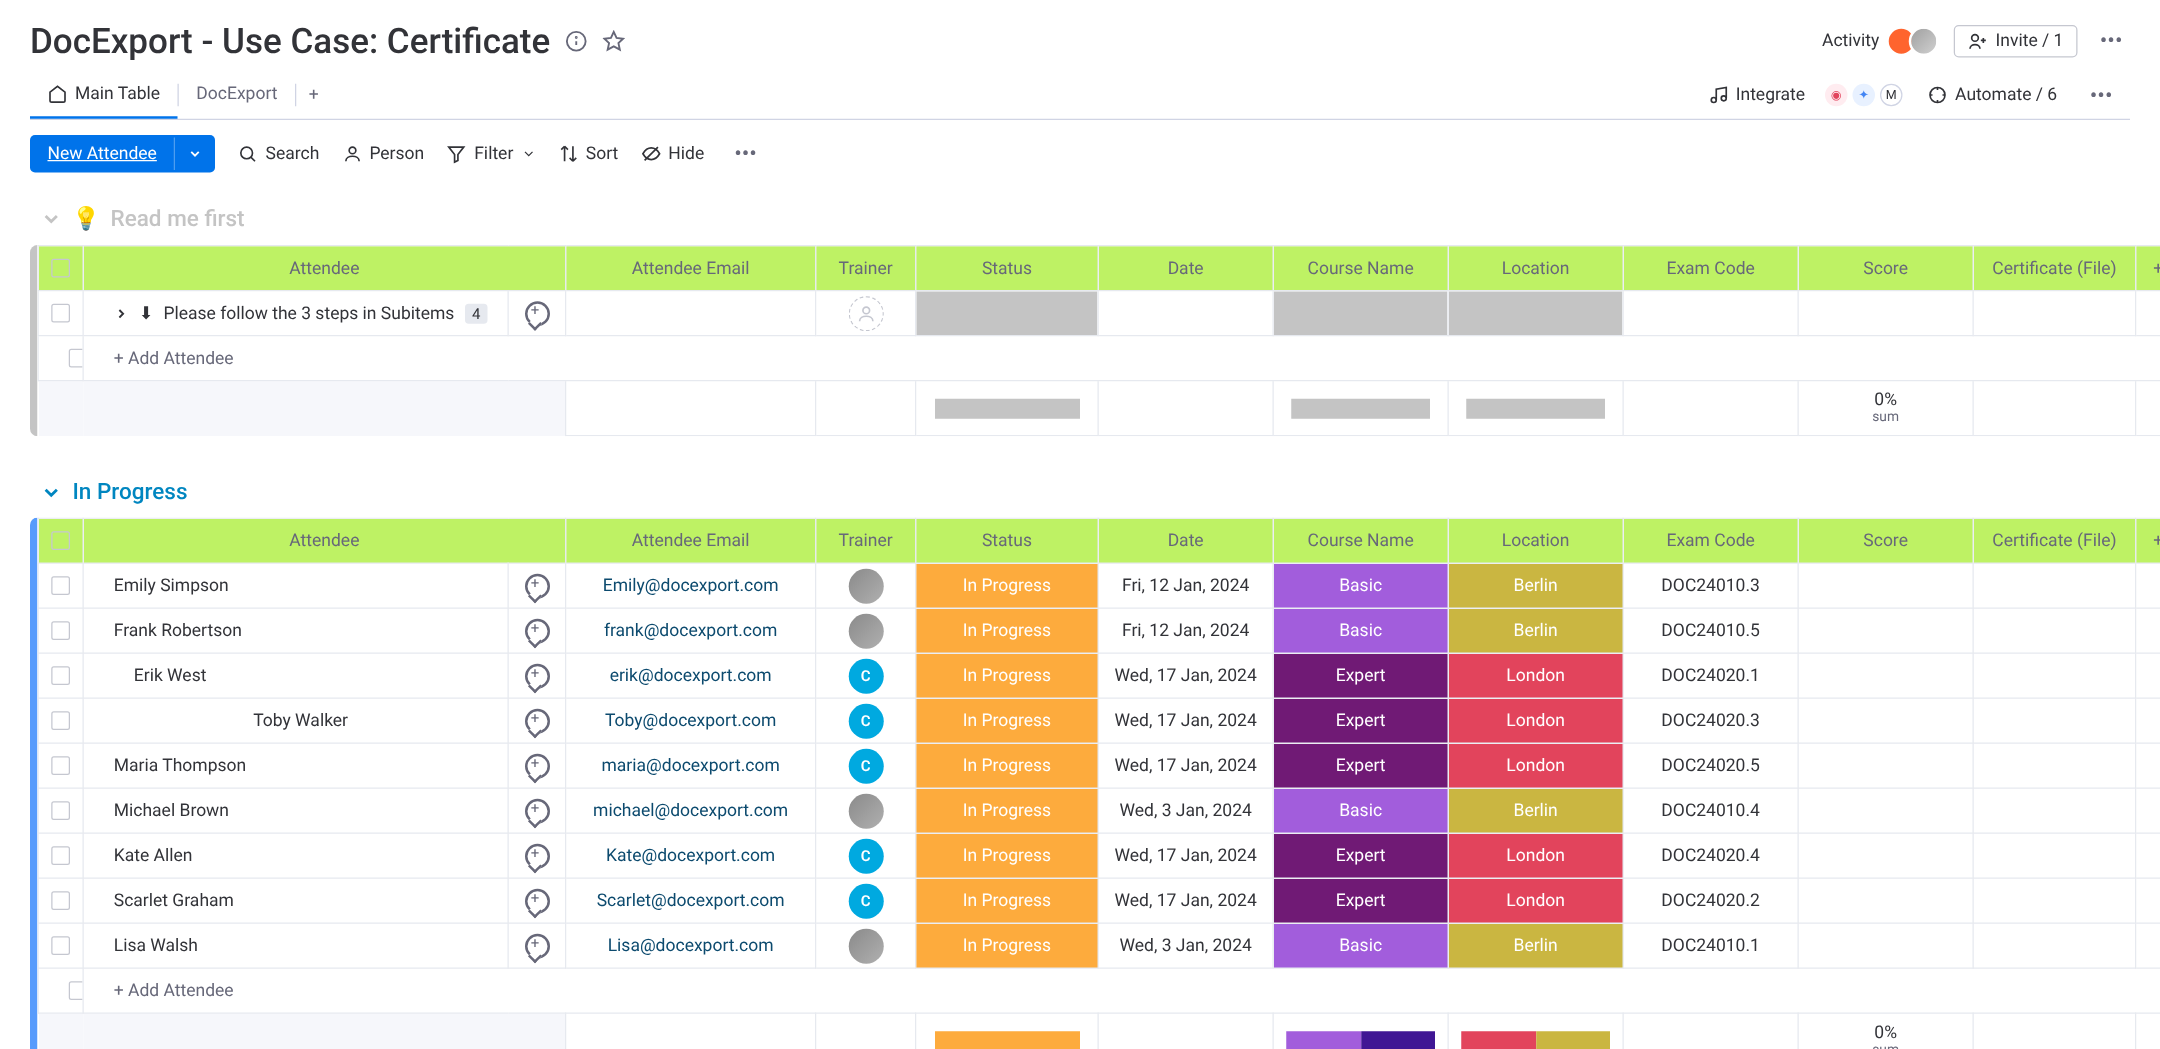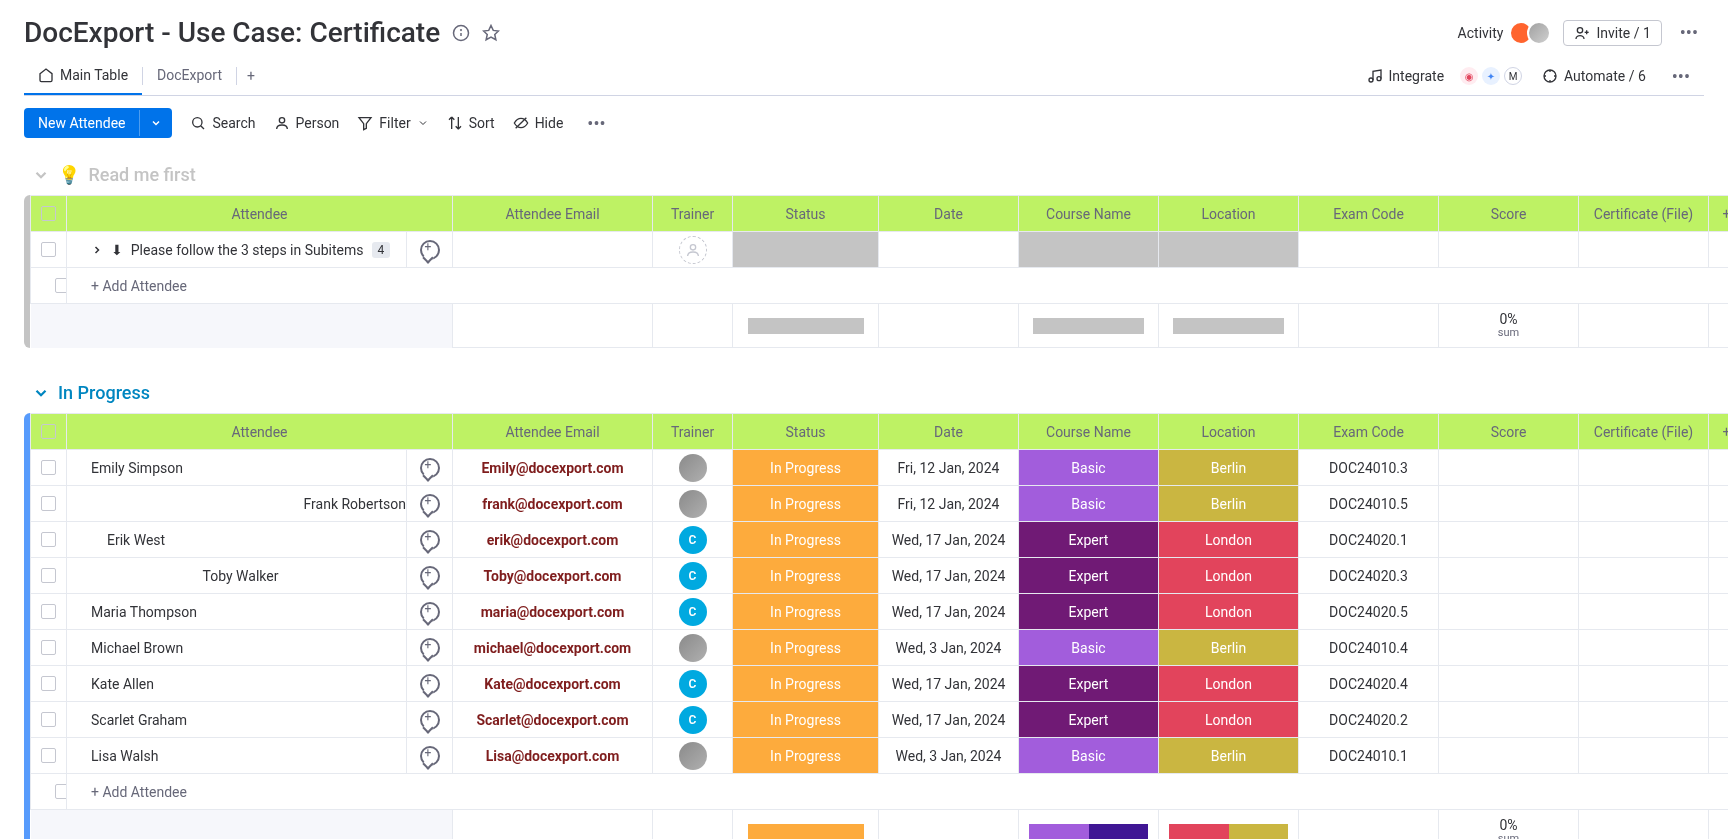--- a/index.html
+++ b/index.html
@@ -25,21 +25,21 @@
 .tabs-right { display: flex; align-items: center; gap: 16px; padding-right: 8px; }
 .pill { display: flex; align-items: center; gap: 6px; cursor: pointer; color: #323338; }
 .automate-pill { display:flex; align-items:center; gap:6px; border-radius: 4px; padding:4px 4px; cursor:pointer;}
 .integ-icons { display: flex; gap: 4px; }
 .mini-icon { width: 18px; height: 18px; border-radius: 50%; display:flex; align-items:center; justify-content:center; font-size:10px; }
 .mi1{background:#ffecf0;color:#e2445c;}
 .mi2{background:#e8f1ff;color:#4285f4;}
 .mi3{background:#fff;border:1px solid #d0d4e4;}
 .toolbar { display: flex; align-items: center; gap: 18px; padding: 12px 24px; }
 .primary-btn { background: #0073ea; color: #fff; border-radius: 4px; display: flex; align-items: center; cursor: pointer; }
-.primary-btn .label { padding: 7px 14px; }
+.primary-btn .label { padding: 7px 14px; text-decoration: underline; }
 .primary-btn .chev { padding: 7px 10px; border-left: 1px solid rgba(255,255,255,0.3); }
 .tool { display:flex; align-items:center; gap:6px; color:#323338; cursor:pointer; }
 .content { padding: 8px 0 24px 24px; }
 .group { margin-bottom: 28px; }
 .group-title { display:flex; align-items:center; gap:8px; padding: 6px 8px; font-size: 18px; font-weight: 500; margin-bottom: 4px; }
 .gt-readme { color: #c4c4c4; }
 .gt-inprog { color: #0086c0; }
 .bulb { color: #fdab3d; }
 .table-wrap { border-left: 6px solid #c4c4c4; border-radius: 6px 0 0 6px; overflow: hidden; }
 .table-wrap.gray { border-left-color: #c4c4c4; }
@@ -55,21 +55,21 @@
 .col-trainer{ width:80px; }
 .col-status{ width:146px; color:#fff; }
 .col-date{ width:140px; }
 .col-course{ width:140px; color:#fff; }
 .col-location{ width:140px; color:#fff; }
 .col-exam{ width:140px; }
 .col-score{ width:140px; }
 .col-cert{ width:130px; }
 .col-add{ width:36px; }
 .check { width:15px; height:15px; border:1px solid #c5c7d0; border-radius:2px; margin:0 auto; cursor:pointer; }
-.email-link { color:#7f1d1d;font-weight:bold; }
+.email-link { color:#0c4a6e; }
 .chat-icon{ width:20px; height:20px; border:2px solid #676879; border-radius:50%; position:relative; margin:0 auto; cursor:pointer; }
 .chat-icon::after{content:"+"; position:absolute; top:-2px; left:3px; font-size:12px; color:#676879;}
 .chat-icon::before{content:""; position:absolute; bottom:-4px; left:2px; width:6px; height:6px; border-left:2px solid #676879; border-bottom:2px solid #676879; transform:rotate(-45deg); background:#fff;}
 .trainer-av{ width:28px; height:28px; border-radius:50%; margin:0 auto; display:flex; align-items:center; justify-content:center; color:#fff; font-size:12px; font-weight:600; }
 .tav-img{ background:linear-gradient(135deg,#8a8a8a,#b0b0b0); position:relative; }
 .tav-c{ background:#00a9e0; }
 .tav-empty{ border:1px dashed #c5c7d0; background:#fff; }
 .status-orange{ background:#fdab3d; }
 .course-basic{ background:#a25ddc; }
 .course-expert{ background:#701a75; }
@@ -399,21 +399,21 @@
               <td class="loc-berlin" style="color:#fff">Berlin</td>
               <td>DOC24010.3</td>
               <td></td>
               <td></td>
               <td></td>
             </tr>
             <tr>
               <td>
                 <div class="check"></div>
               </td>
-              <td class="col-name" style="text-align:right;padding-left:24px;">Frank Robertson</td>
+              <td class="col-name" style="text-align:left;padding-left:24px;">Frank Robertson</td>
               <td>
                 <div class="chat-icon"></div>
               </td>
               <td><span class="email-link">frank@docexport.com</span></td>
               <td>
                 <div class="trainer-av tav-img"></div>
               </td>
               <td class="status-orange" style="color:#fff">In Progress</td>
               <td>Fri, 12 Jan, 2024</td>
               <td class="course-basic" style="color:#fff">Basic</td>

